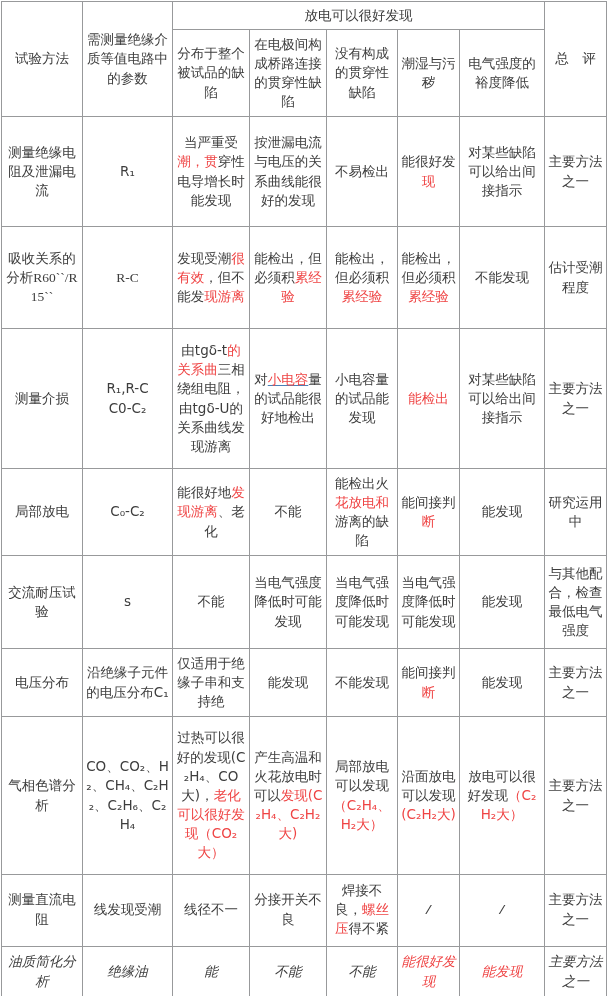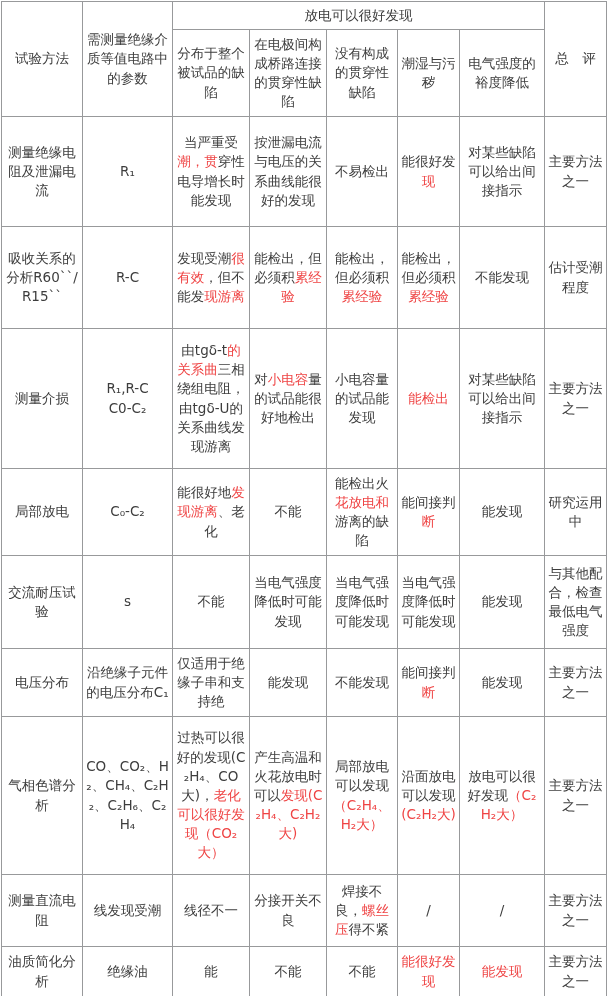--- a/index.html
+++ b/index.html
@@ -5,30 +5,30 @@
   html,body{margin:0;padding:0;background:#ffffff;}
   body{width:607px;height:996px;overflow:hidden;
        font-family:"DejaVu Sans","Liberation Sans",sans-serif;}
   table{border-collapse:collapse;table-layout:fixed;width:605px;margin:1px;}
   th,td{border:1px solid #98999b;vertical-align:middle;text-align:center;
         padding:2px 3px;font-weight:normal;color:#3d3d3d;font-size:13.5px;
         line-height:1.42;white-space:pre-line;word-break:break-all;}
   thead tr:nth-child(1){height:28px;}
   thead tr:nth-child(2){height:87px;margin-top:40px;}
   tbody tr:nth-child(1){height:110px;margin-left:40px;}
-  tbody tr:nth-child(2){height:102px;}
+  tbody tr:nth-child(2){height:102px;font-family:Liberation Serif, serif;}
   tbody tr:nth-child(3){height:140px;}
   tbody tr:nth-child(4){height:87px;}
   tbody tr:nth-child(5){height:93px;}
   tbody tr:nth-child(6){height:68px;}
   tbody tr:nth-child(7){height:158px;}
-  tbody tr:nth-child(8){height:72px;}
-  tbody tr:nth-child(9){height:50px;}
+  tbody tr:nth-child(8){height:72px;font-family:Liberation Mono, monospace;}
+  tbody tr:nth-child(9){height:50px;font-style:italic;}
   .hl{color:#ef4444;}
-  .u{text-decoration-color:#4a7fb5;}
+  .u{text-decoration:underline;text-decoration-color:#4a7fb5;}
 </style>
 </head>
 <body>
 
 <table>
   <colgroup>
     <col style="width:81px">
       <col style="width:90px">
       <col style="width:77px">
     <col style="width:77px">

